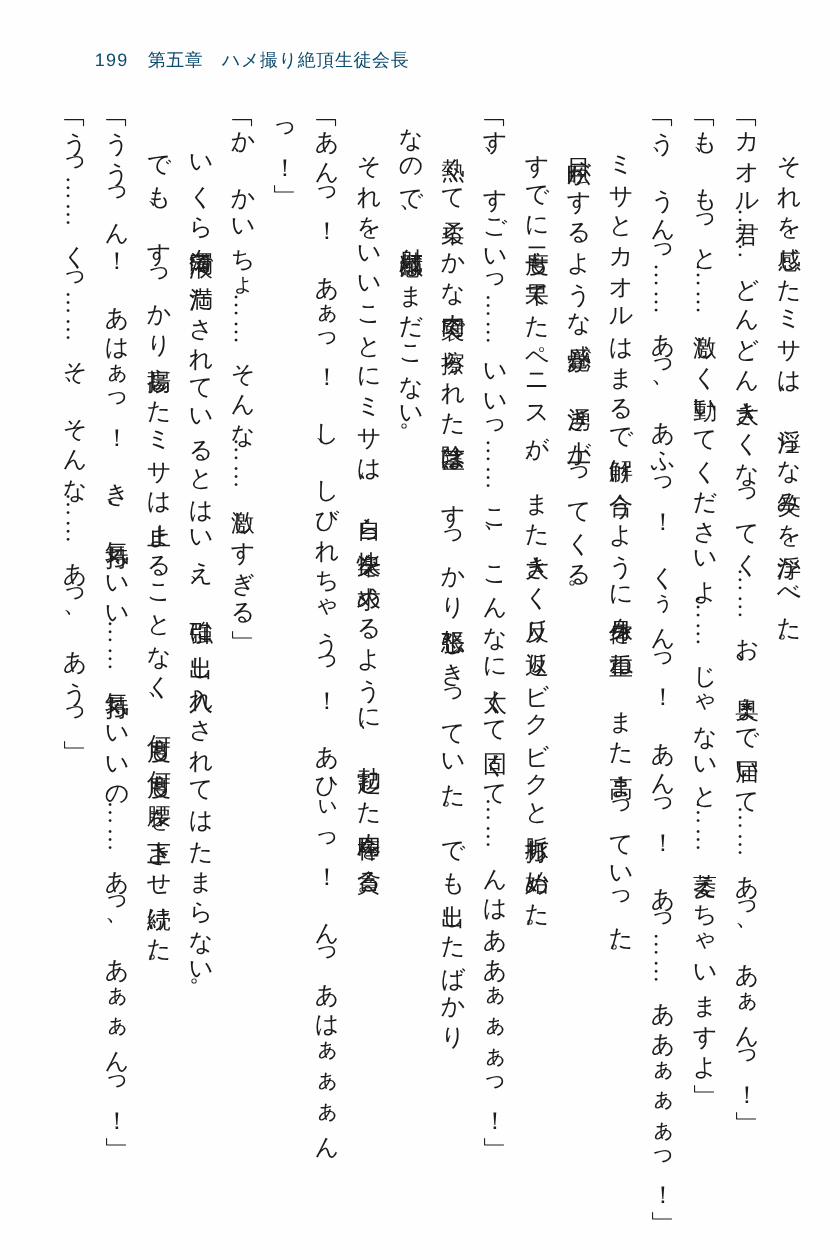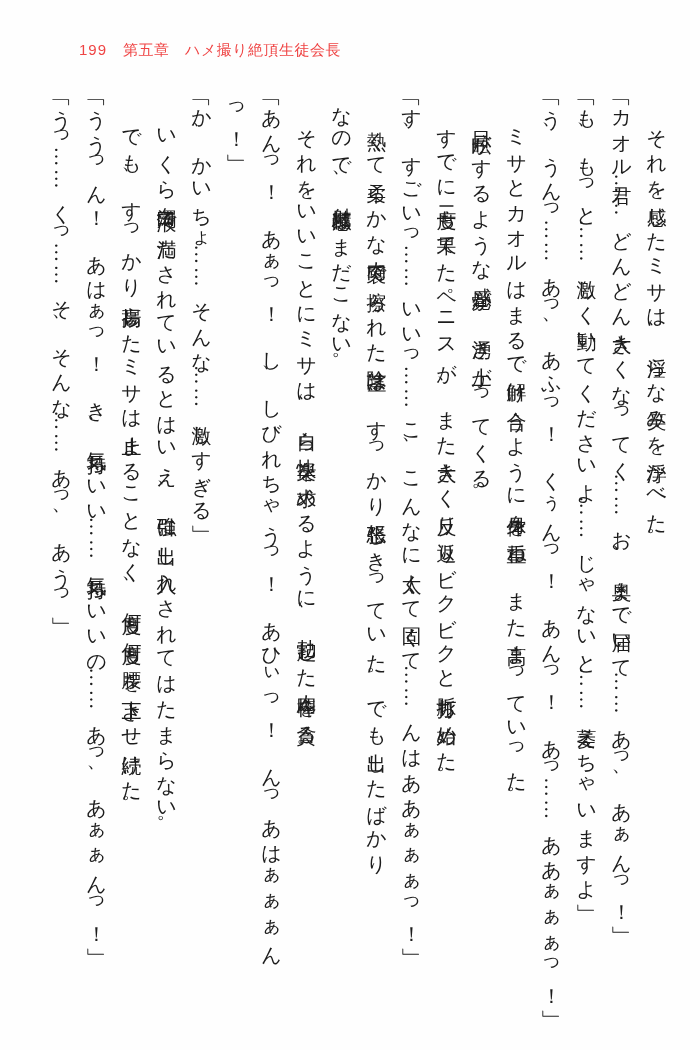--- a/index.html
+++ b/index.html
@@ -17,21 +17,21 @@
     position: absolute;
     inset: 0;
     background: #fefefe;
   }
   .running-head {
     position: absolute;
     top: 41px;
     left: 79px;
     font-family: "Liberation Sans", "DejaVu Sans", sans-serif;
     font-size: 15px;
-    color: #ef4444;
+    color: #0c4a6e;
     letter-spacing: 0.5px;
     white-space: nowrap;
   }
   .running-head .page-number {
     margin-right: 16px;
     letter-spacing: 1px;
   }
   .body-text {
     position: absolute;
     top: 93px;

